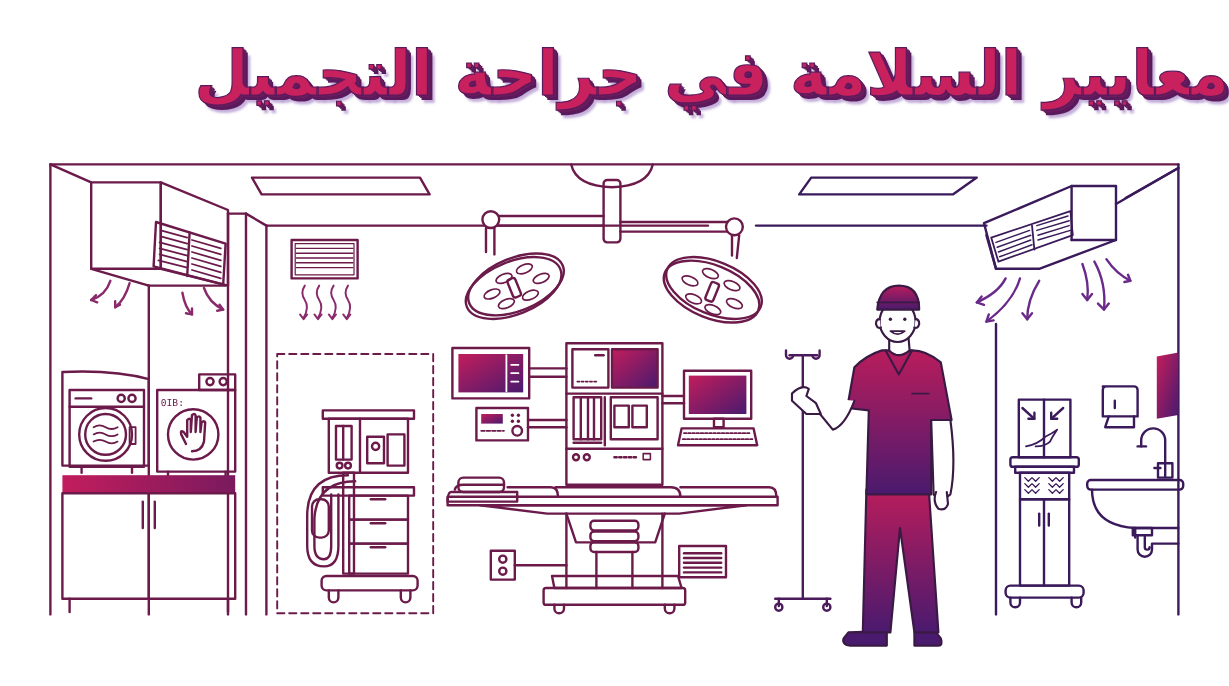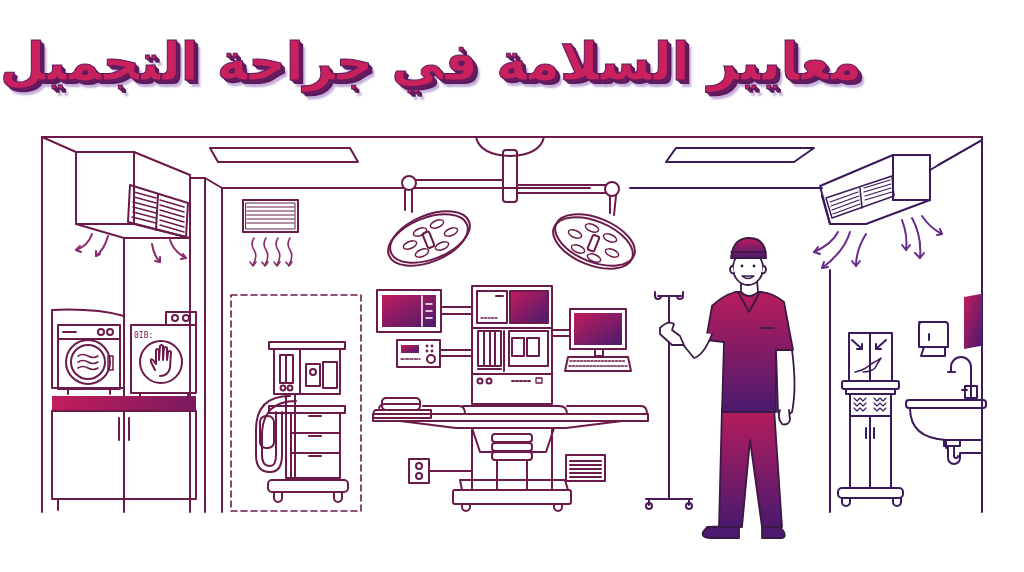--- a/index.html
+++ b/index.html
@@ -1,18 +1,18 @@
 <!DOCTYPE html>
 <html><head>
 <meta charset="utf-8">
 <style>
   html,body{margin:0;padding:0;background:#ffffff;}
   body{width:1024px;height:572px;overflow:hidden;position:relative;font-family:"DejaVu Sans",sans-serif;}
   .title{
-    position:absolute;left:0;top:22px;width:1024px;text-align:left;
+    position:absolute;left:0;top:22px;width:1024px;text-align:right;
     direction:rtl;font-family:"DejaVu Sans",sans-serif;font-weight:bold;font-size:52px;
     line-height:80px;color:#c8215e;letter-spacing:0px;
     text-shadow:1px 1px 0 #6a1c5e,2px 2px 0 #6a1c5e,3px 3px 0 #5a1a5c,4px 4px 0 #5a1a5c,6px 7px 2px rgba(150,110,190,0.55);
     -webkit-text-stroke:1px #5a1a5c;
   }
   svg.scene{position:absolute;left:0;top:0;}
 </style>
 </head>
 <body>
 

